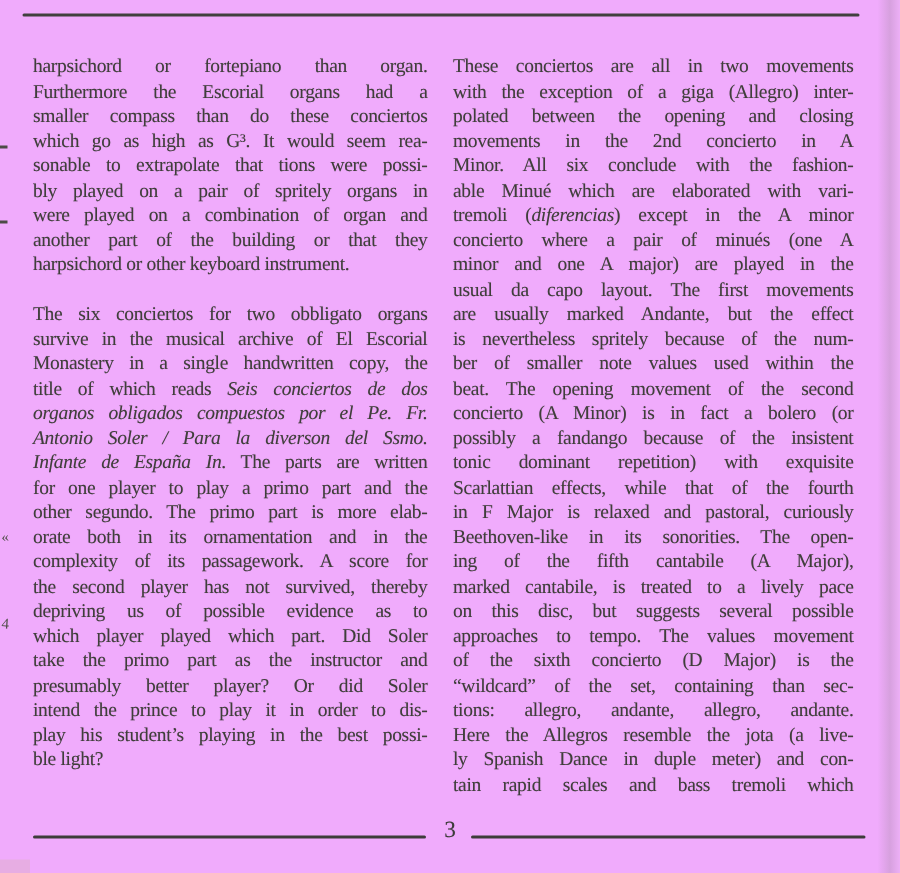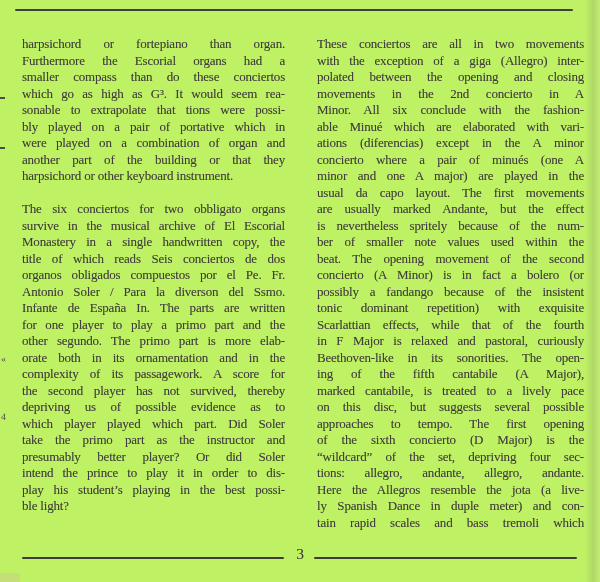--- a/index.html
+++ b/index.html
@@ -1,36 +1,36 @@
 <!DOCTYPE html>
 <html><head>
 <meta charset="utf-8">
 <style>
   html,body { margin:0; padding:0; }
   .page {
     position:relative; width:600px; height:582px;
-    background:#bef264;
+    background:#f0abfc;
     font-family:"Liberation Serif","DejaVu Serif",serif;
     color:#403e3b; overflow:hidden;
   }
   .top-rule { position:absolute; left:15px; top:9px; width:558px; height:2px; background:#41403e; border-radius:1px; }
   .col { position:absolute; top:36px; }
   .col-left  { left:22px;  width:263px; }
-  .col-right { left:317px; width:267px; }
+  .col-right { left:302px; width:267px; }
   .para { margin-top:16.5px; }
   .para:first-child { margin-top:0; }
   .line {
     font-size:13px; line-height:16.5px; height:16.5px;
     letter-spacing:-0.2px;
     text-align:justify; text-align-last:justify;
     text-shadow:0 0 0.5px rgba(64,62,59,0.35);
     white-space:normal;
   }
   .line.lastline { text-align-last:left;font-family:Liberation Serif, serif; }
-  .it { }
+  .it { font-style:italic; }
   .footer-rule { position:absolute; top:557px; height:2px; background:#3d3c3a; border-radius:1px; }
   .fr-left  { left:22px;  width:262px; }
   .fr-right { left:314px; width:263px; }
   .page-number {
     position:absolute; left:285px; top:545px; width:30px;
     text-align:center; font-size:15.5px; color:#3d3c3a;
     text-shadow:0 0 0.5px rgba(64,62,59,0.35);
   }
   .right-shadow {
     position:absolute; right:0; top:0; width:15px; height:582px;
@@ -54,21 +54,21 @@
 <div class="page">
   <div class="top-rule"></div>
 
   <div class="col col-left">
       <div class="para">
         <div class="line"><span>harpsichord or fortepiano than organ.</span></div>
         <div class="line"><span>Furthermore the Escorial organs had a</span></div>
         <div class="line"><span>smaller compass than do these conciertos</span></div>
         <div class="line"><span>which go as high as G³. It would seem rea-</span></div>
         <div class="line"><span>sonable to extrapolate that tions were possi-</span></div>
-        <div class="line"><span>bly played on a pair of portative which in</span></div>
+        <div class="line"><span>bly played on a pair of spritely organs in</span></div>
         <div class="line"><span>were played on a combination of organ and</span></div>
         <div class="line"><span>another part of the building or that they</span></div>
         <div class="line lastline"><span>harpsichord or other keyboard instrument.</span></div>
       </div>
       <div class="para">
         <div class="line"><span>The six conciertos for two obbligato organs</span></div>
         <div class="line"><span>survive in the musical archive of El Escorial</span></div>
         <div class="line"><span>Monastery in a single handwritten copy, the</span></div>
         <div class="line"><span>title of which reads </span><span class="it">Seis conciertos de dos</span></div>
         <div class="line"><span class="it">organos obligados compuestos por el Pe. Fr.</span></div>
@@ -89,40 +89,40 @@
       </div>
     </div>
   <div class="col col-right">
       <div class="para">
         <div class="line"><span>These conciertos are all in two movements</span></div>
         <div class="line"><span>with the exception of a giga (Allegro) inter-</span></div>
         <div class="line"><span>polated between the opening and closing</span></div>
         <div class="line"><span>movements in the 2nd concierto in A</span></div>
         <div class="line"><span>Minor. All six conclude with the fashion-</span></div>
         <div class="line"><span>able Minué which are elaborated with vari-</span></div>
-        <div class="line"><span>ations (</span><span class="it">diferencias</span><span>) except in the A minor</span></div>
+        <div class="line"><span>tremoli (</span><span class="it">diferencias</span><span>) except in the A minor</span></div>
         <div class="line"><span>concierto where a pair of minués (one A</span></div>
         <div class="line"><span>minor and one A major) are played in the</span></div>
         <div class="line"><span>usual da capo layout. The first movements</span></div>
         <div class="line"><span>are usually marked Andante, but the effect</span></div>
         <div class="line"><span>is nevertheless spritely because of the num-</span></div>
         <div class="line"><span>ber of smaller note values used within the</span></div>
         <div class="line"><span>beat. The opening movement of the second</span></div>
         <div class="line"><span>concierto (A Minor) is in fact a bolero (or</span></div>
         <div class="line"><span>possibly a fandango because of the insistent</span></div>
         <div class="line"><span>tonic dominant repetition) with exquisite</span></div>
         <div class="line"><span>Scarlattian effects, while that of the fourth</span></div>
         <div class="line"><span>in F Major is relaxed and pastoral, curiously</span></div>
         <div class="line"><span>Beethoven-like in its sonorities. The open-</span></div>
         <div class="line"><span>ing of the fifth cantabile (A Major),</span></div>
         <div class="line"><span>marked cantabile, is treated to a lively pace</span></div>
         <div class="line"><span>on this disc, but suggests several possible</span></div>
-        <div class="line"><span>approaches to tempo. The first opening</span></div>
+        <div class="line"><span>approaches to tempo. The values movement</span></div>
         <div class="line"><span>of the sixth concierto (D Major) is the</span></div>
-        <div class="line"><span>“wildcard” of the set, depriving four sec-</span></div>
+        <div class="line"><span>“wildcard” of the set, containing than sec-</span></div>
         <div class="line"><span>tions: allegro, andante, allegro, andante.</span></div>
         <div class="line"><span>Here the Allegros resemble the jota (a live-</span></div>
         <div class="line"><span>ly Spanish Dance in duple meter) and con-</span></div>
         <div class="line"><span>tain rapid scales and bass tremoli which</span></div>
       </div>
     </div>
 
   <div class="footer-rule fr-left"></div>
   <div class="page-number">3</div>
   <div class="footer-rule fr-right"></div>

